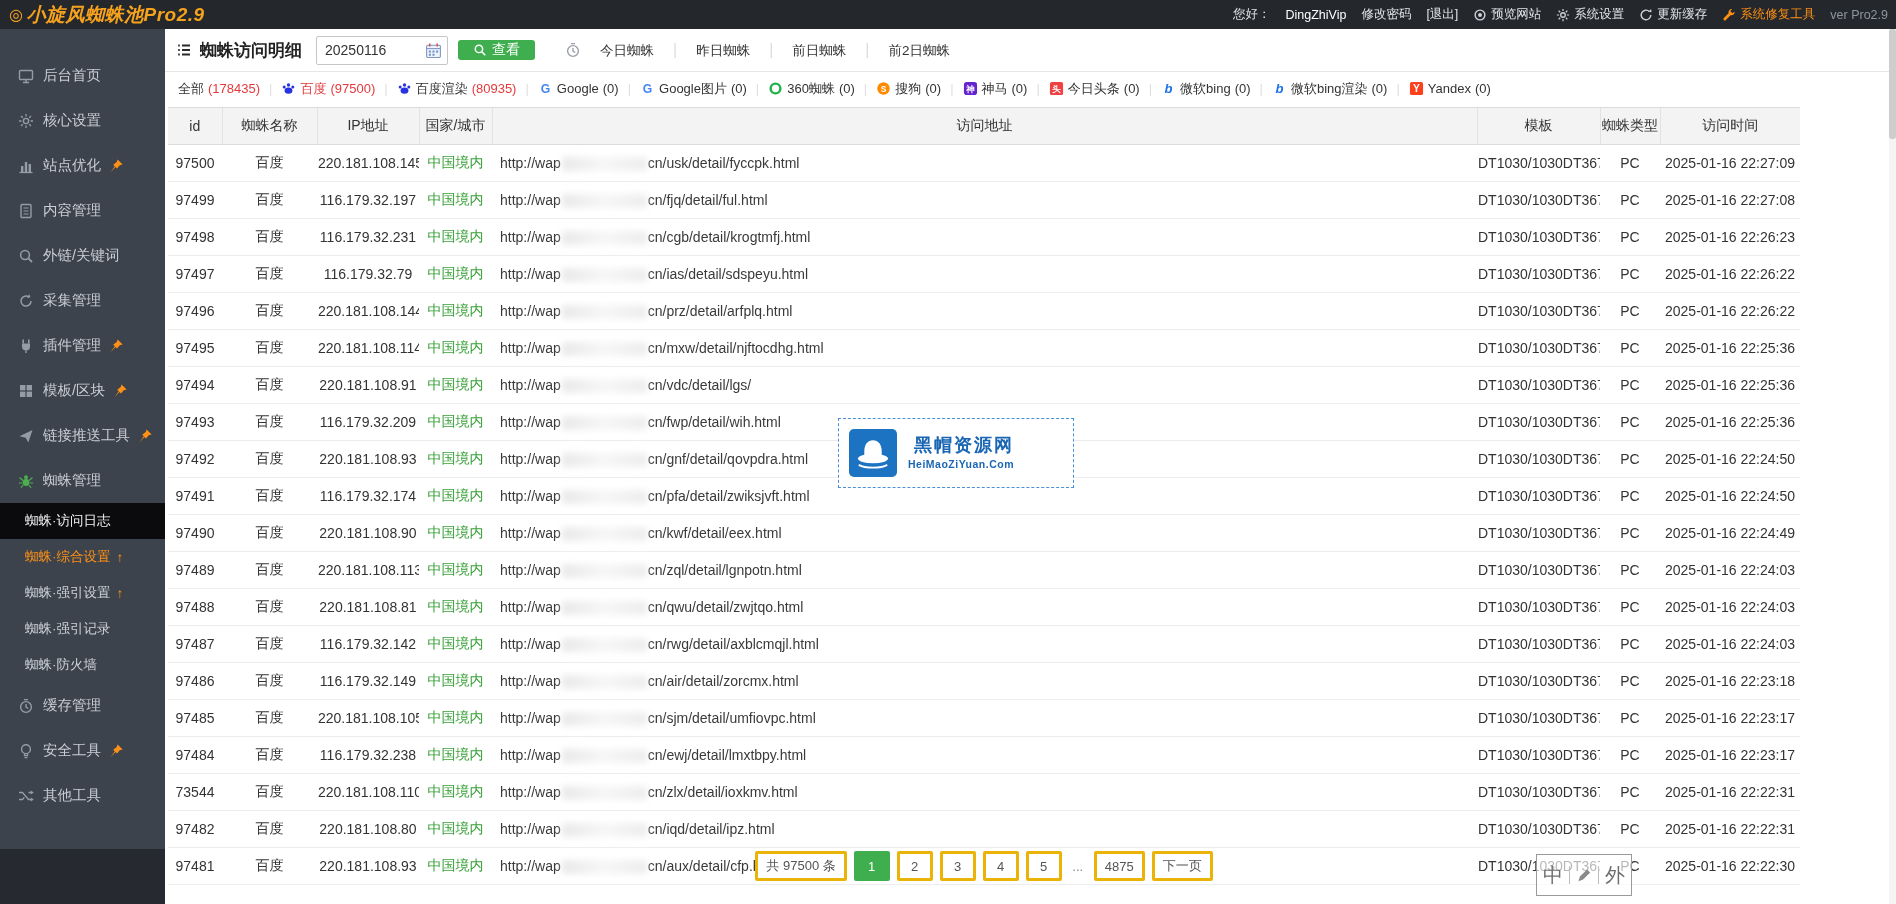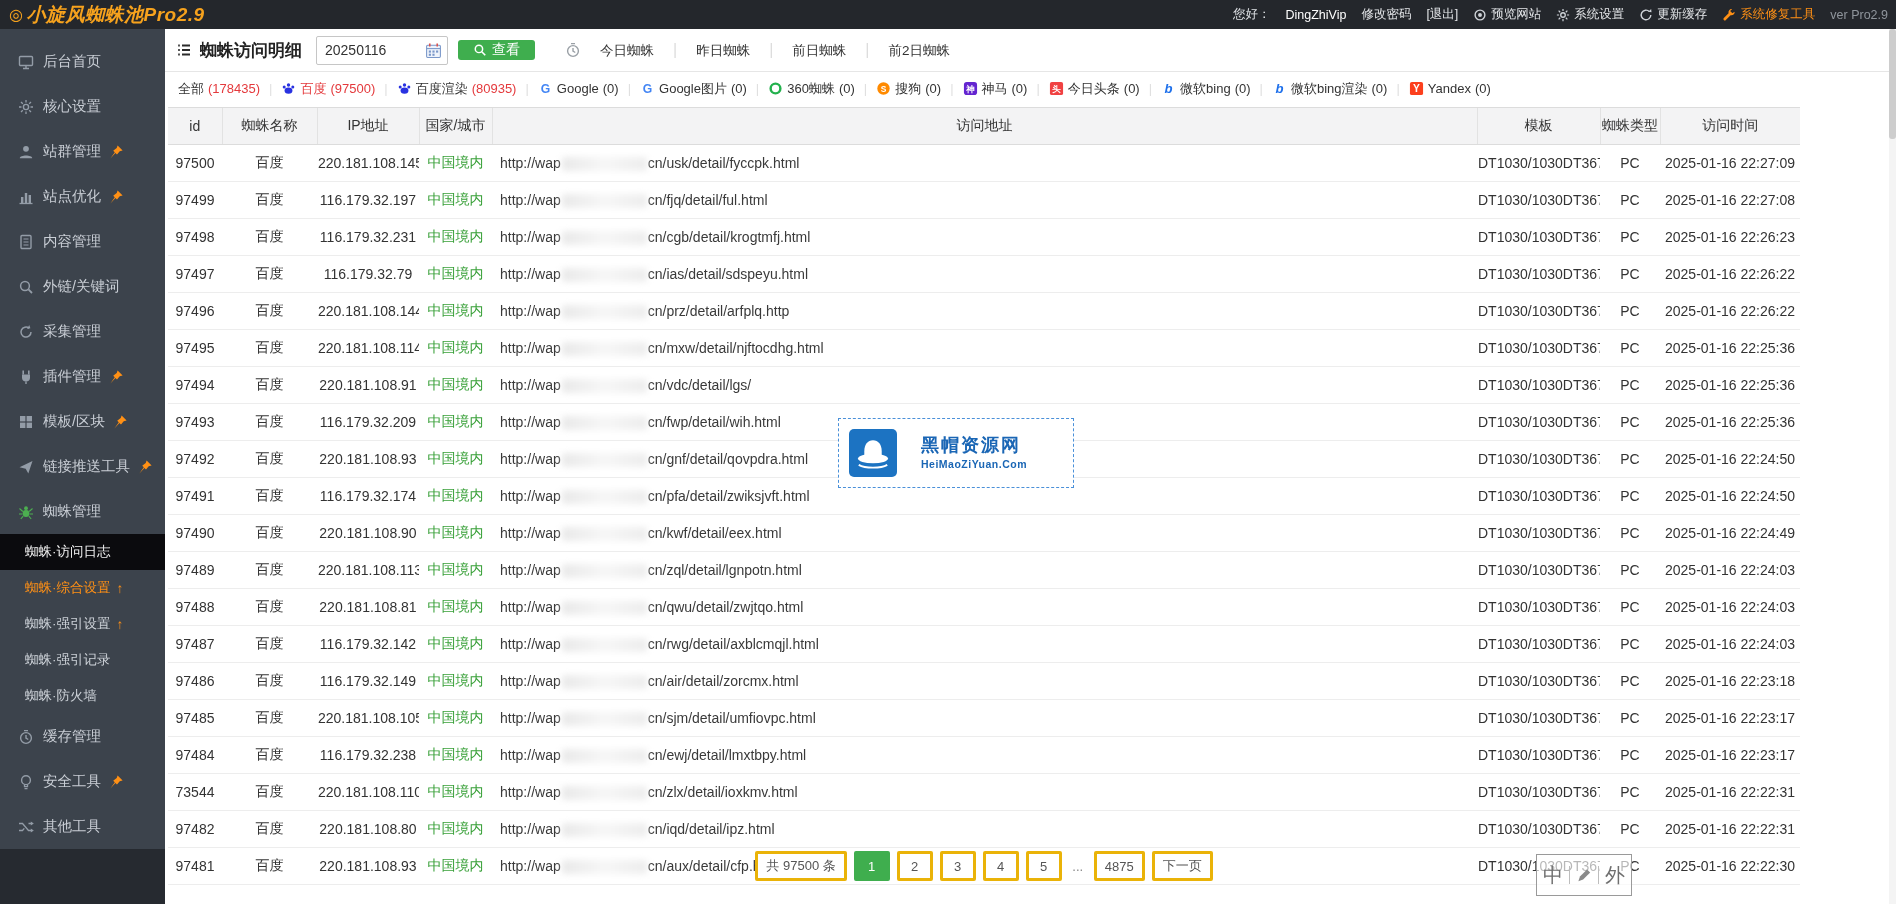--- a/index.html
+++ b/index.html
@@ -16,21 +16,21 @@
   .brand .swirl{font-style:normal;margin-right:3px;font-size:16px;}
   .topright{display:flex;align-items:center;gap:15px;padding-right:8px;font-size:12.5px;white-space:nowrap;}
   .topright a{color:#e3e5e8;text-decoration:none;display:inline-flex;align-items:center;gap:4px;cursor:pointer;}
   .topright .icn{width:14px;height:14px;color:#cfd3d8;}
   .tr-user{color:#fff;}
   .tr-repair{color:#ff9015 !important;}
   .tr-ver{color:#8f959c;}
 
   
   .sidebar{position:absolute;top:29px;left:0;width:165px;bottom:0;background:#3c434c;z-index:10;}
-  .sd-menu{padding-top:10px;}
+  .sd-menu{padding-top:24px;}
   .sd-main{height:45px;display:flex;align-items:center;padding-left:18px;color:#c9ced5;
            font-size:14.5px;cursor:pointer;white-space:nowrap;}
   .sd-main .icn{width:16px;height:16px;margin-right:9px;color:#939ca7;flex:0 0 16px;}
   .sd-sub{height:36px;display:flex;align-items:center;padding-left:25px;color:#ced3d9;
           font-size:13.5px;cursor:pointer;white-space:nowrap;}
   .sd-sub.active{background:#0b0b0e;color:#f2f2f2;}
   .sd-sub.hl{color:#ff9015;}
   .up{color:#ff9015;margin-left:6px;font-weight:bold;}
   .pin{width:14px;height:14px;margin-left:7px;}
   .sd-bottom{position:absolute;left:0;right:0;top:820px;bottom:0;background:#262a30;}
@@ -77,21 +77,21 @@
   
   .pager{position:absolute;left:3px;top:822px;width:1632px;display:flex;justify-content:center;
          align-items:center;gap:7px;font-size:13px;}
   .pg{min-width:14px;height:24px;border:3px solid #eab308;border-radius:2px;display:inline-flex;
       align-items:center;justify-content:center;padding:0 8px;color:#555;background:#fff;cursor:pointer;}
   .pg.active{background:#3fae4e;border-color:#3fae4e;color:#fff;}
   .pg.plain{border:none;background:transparent;color:#888;cursor:default;padding:0 2px;}
 
   
   .wm{position:absolute;left:673px;top:389px;width:214px;height:68px;border:1px dashed #4a90d9;
-      background:#fff;display:flex;align-items:center;padding:0 10px;gap:24px;z-index:6;}
+      background:#fff;display:flex;align-items:center;padding:0 10px;gap:11px;z-index:6;text-align:right;}
   .wm-logo{width:48px;height:48px;background:#1c73c2;border-radius:5px;display:flex;
            align-items:center;justify-content:center;flex:0 0 48px;}
   .wm-logo svg{width:38px;height:38px;}
   .wm-title{color:#1a66b5;font-size:18px;font-weight:bold;letter-spacing:2px;line-height:1.1;}
   .wm-sub{color:#1a66b5;font-size:10.5px;font-weight:bold;margin-top:3px;letter-spacing:.5px;}
 
   
   .stamp{position:absolute;left:1371px;top:825px;width:94px;height:40px;border:1px solid #9a9a9a;
          display:flex;align-items:center;justify-content:space-evenly;color:#6f6f6f;font-size:20px;
          background:rgba(255,255,255,.65);z-index:6;}
@@ -168,34 +168,20 @@
           <span>后台首页</span>
         </div>
         <div class="sd-main">
           <span class="icn">
             <svg viewBox="0 0 16 16">
               <circle cx="8" cy="8" r="2.6" fill="none" stroke="currentColor" stroke-width="1.4"></circle>
               <path d="M8 1v2.5M8 12.5V15M1 8h2.5M12.5 8H15M3 3l1.8 1.8M11.2 11.2L13 13M13 3l-1.8 1.8M4.8 11.2L3 13" stroke="currentColor" stroke-width="1.3"></path>
             </svg>
           </span>
           <span>核心设置</span>
-        </div>
-        <div class="sd-main">
-          <span class="icn">
-            <svg viewBox="0 0 16 16">
-              <circle cx="8" cy="4.8" r="2.9" fill="currentColor"></circle>
-              <path d="M1.8 14.2c0-3.6 12.4-3.6 12.4 0z" fill="currentColor"></path>
-            </svg>
-          </span>
-          <span>站群管理</span>
-          <span class="icn pin">
-            <svg viewBox="0 0 16 16">
-              <path d="M9.6 1.4l5 5-2.9.8-2.7 3.3-1.6-1.6-5 5.5 4.4-6.1-1.6-1.6 3.5-2.6z" fill="#ff9015"></path>
-            </svg>
-          </span>
         </div>
         <div class="sd-main">
           <span class="icn">
             <svg viewBox="0 0 16 16">
               <path d="M1.5 14.5h13" stroke="currentColor" stroke-width="1.3"></path>
               <rect x="3" y="8" width="2.4" height="6" fill="currentColor"></rect>
               <rect x="6.8" y="4" width="2.4" height="10" fill="currentColor"></rect>
               <rect x="10.6" y="6" width="2.4" height="8" fill="currentColor"></rect>
             </svg>
           </span>
@@ -571,21 +557,21 @@
             <td class="url"><span>http://wap</span><span class="url-blur"></span><span>cn/ias/detail/sdspeyu.html</span></td>
             <td>DT1030/1030DT3673</td>
             <td>PC</td>
             <td>2025-01-16 22:26:22</td>
           </tr>
           <tr>
             <td>97496</td>
             <td>百度</td>
             <td>220.181.108.144</td>
             <td class="loc">中国境内</td>
-            <td class="url"><span>http://wap</span><span class="url-blur"></span><span>cn/prz/detail/arfplq.http</span></td>
+            <td class="url"><span>http://wap</span><span class="url-blur"></span><span>cn/prz/detail/arfplq.html</span></td>
             <td>DT1030/1030DT3673</td>
             <td>PC</td>
             <td>2025-01-16 22:26:22</td>
           </tr>
           <tr>
             <td>97495</td>
             <td>百度</td>
             <td>220.181.108.114</td>
             <td class="loc">中国境内</td>
             <td class="url"><span>http://wap</span><span class="url-blur"></span><span>cn/mxw/detail/njftocdhg.html</span></td>

